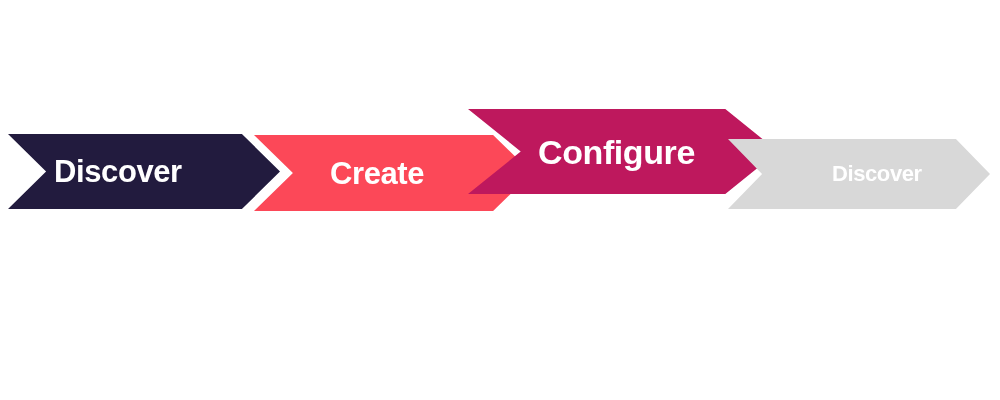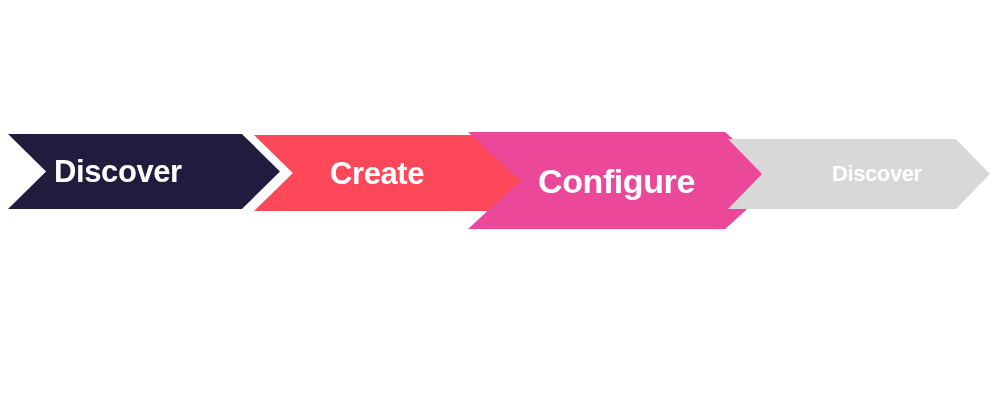--- a/index.html
+++ b/index.html
@@ -60,24 +60,24 @@
     background: #FC4858;
     -webkit-clip-path: polygon(0 0, 86% 0, 100% 50%, 86% 100%, 0 100%, 14% 50%);
     clip-path: polygon(0 0, 86% 0, 100% 50%, 86% 100%, 0 100%, 14% 50%);
     padding-left: 76px;
   }
   #step-create .chevron-label { font-size: 31px; }
 
   
   #step-configure {
     left: 468px;
-    top: 132px;
+    top: 109px;
     width: 310px;
-    height: 97px;
-    background: #ec4899;
+    height: 85px;
+    background: #be185d;
     -webkit-clip-path: polygon(0 0, 83% 0, 100% 50%, 83% 100%, 0 100%, 17% 50%);
     clip-path: polygon(0 0, 83% 0, 100% 50%, 83% 100%, 0 100%, 17% 50%);
     padding-left: 70px;
   }
   #step-configure .chevron-label { font-size: 34px; }
 
   
   #step-display {
     left: 728px;
     top: 139px;

